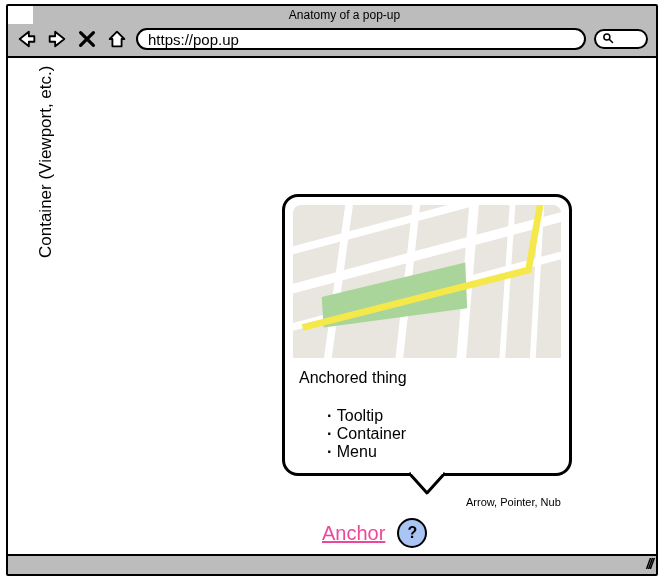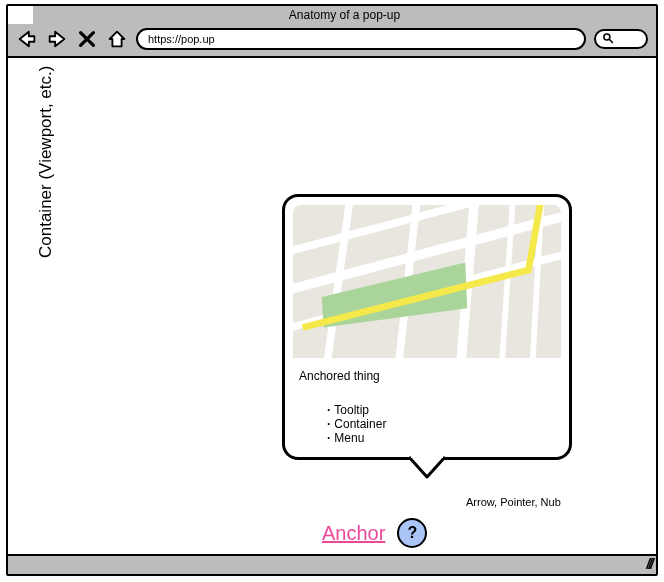--- a/index.html
+++ b/index.html
@@ -41,23 +41,23 @@
   cursor: pointer;
 }
 .nav-btn svg { width: 22px; height: 22px; }
 .url-bar {
   flex: 1;
   height: 22px;
   border: 2px solid #000;
   border-radius: 11px;
   background: #fff;
   padding: 0 10px;
-  font-size: 11px;
+  font-size: 15px;
   font-family: sans-serif;
-  display: flex; align-items: center;
+  display: flex; align-items: flex-end;
 }
 .search-pill {
   width: 54px; height: 20px;
   border: 2px solid #000;
   border-radius: 12px;
   background: #fff;
   display: flex; align-items: center;
   padding-left: 6px;
 }
 .search-pill svg { width: 12px; height: 12px; }
@@ -100,21 +100,21 @@
   padding: 8px 8px 10px 8px;
 }
 .map {
   width: 100%;
   height: 160px;
   border-radius: 8px;
   overflow: hidden;
 }
 .popup-text {
   padding: 4px 6px 2px 6px;
-  font-size: 12px;
+  font-size: 16px;
 }
 .popup-text ul {
   list-style: none;
   padding-left: 28px;
   margin-top: 20px;
 }
 .popup-text ul li::before {
   content: "·  ";
   font-weight: bold;
 }

